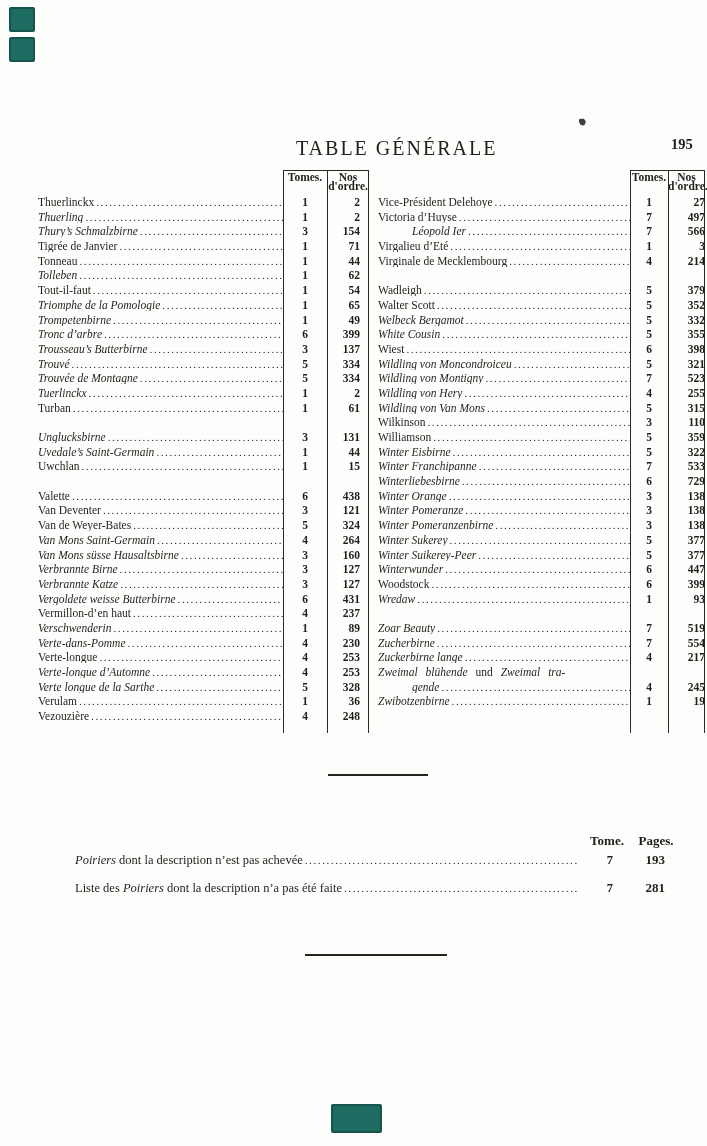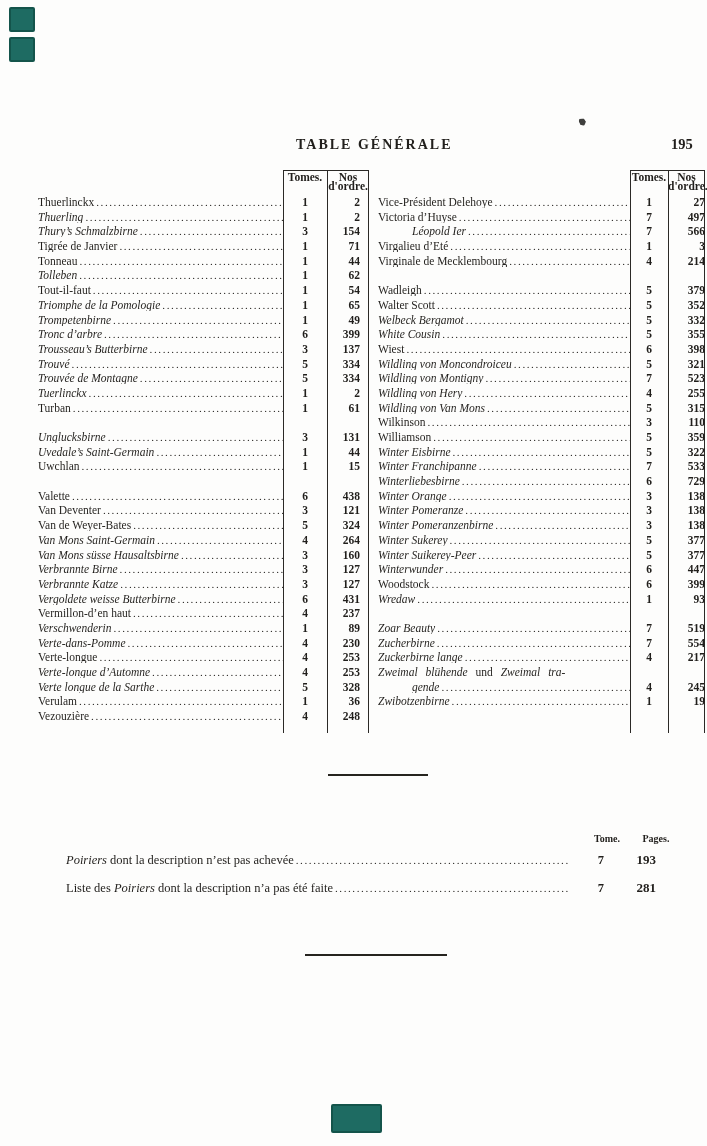--- a/index.html
+++ b/index.html
@@ -9,21 +9,21 @@
     font-family:"Liberation Serif","DejaVu Serif",serif;
     overflow:hidden;
   }
   .abs{position:absolute;}
   
   .mark{position:absolute;border-radius:2px;}
   .speck{position:absolute;width:7px;height:8px;background:#2a2a28;
     clip-path:polygon(20% 0,80% 15%,100% 55%,60% 100%,10% 75%,0 30%);
     transform:rotate(-15deg);opacity:.9;}
   
-  .title{left:296px;top:137px;font-size:14px;font-weight:bold;letter-spacing:2px;white-space:nowrap;}
+  .title{left:296px;top:137px;font-size:20px;font-weight:normal;letter-spacing:2px;white-space:nowrap;}
   .pageno{left:671px;top:136px;font-size:14.5px;font-weight:bold;}
   
   .tbl{position:absolute;top:170px;height:563px;}
   .tbl-left{left:35px;width:334px;}
   .tbl-right{left:375px;width:330px;}
   .vline{position:absolute;top:0;bottom:0;width:1px;background:#2b2926;}
   .hline{position:absolute;top:0;height:1px;background:#2b2926;}
   .thead{display:flex;height:26px;}
   .th{font-size:7.5px;font-weight:bold;line-height:9px;text-align:center;padding-top:3px;}
   .rows{position:absolute;left:0;right:0;top:26px;}
@@ -33,24 +33,24 @@
   .tbl-right .c-name{width:255px;} .tbl-right .c-tome{width:38px;} .tbl-right .c-no{width:37px;padding-right:0;}
   .c-tome{text-align:center;font-weight:bold;font-size:11.5px;flex:none;box-sizing:border-box;}
   .c-no{text-align:right;font-weight:bold;font-size:11.5px;flex:none;box-sizing:border-box;}
   .nm{font-size:11.5px;white-space:nowrap;}
   .nm .it,.it{font-style:italic;}
   .nm.cont{padding-left:34px;}
   .nm.w{word-spacing:5px;}
   .dots{flex:1;overflow:hidden;white-space:nowrap;font-size:11px;letter-spacing:1.6px;padding-left:2px;}
   
   .rule{position:absolute;background:#26241f;}
-  .f-head{position:absolute;top:833px;font-size:10px;font-weight:bold;}
+  .f-head{position:absolute;top:833px;font-size:13px;font-weight:bold;}
   .f-head.tome{left:588px;width:38px;text-align:center;}
   .f-head.pages{left:632px;width:48px;text-align:center;}
-  .f-rows{position:absolute;left:66px;top:852px;width:590px;}
+  .f-rows{position:absolute;left:75px;top:852px;width:590px;}
   .f-row{display:flex;height:28px;align-items:baseline;overflow:hidden;}
   .f-text{flex:1;display:flex;align-items:baseline;overflow:hidden;font-size:12.5px;white-space:nowrap;}
   .f-tome{width:35px;text-align:right;font-weight:bold;font-size:12.5px;flex:none;}
   .f-page{width:52px;text-align:right;font-weight:bold;font-size:13px;flex:none;}
 </style>
 </head>
 <body>
 
 <div class="mark" style="left: 9px; top: 7px; width: 22px; height: 21px; background: rgb(30, 107, 98); border: 2px solid rgb(20, 84, 75);"></div>
 <div class="mark" style="left: 9px; top: 37px; width: 22px; height: 21px; background: rgb(30, 107, 98); border: 2px solid rgb(20, 84, 75);"></div>

